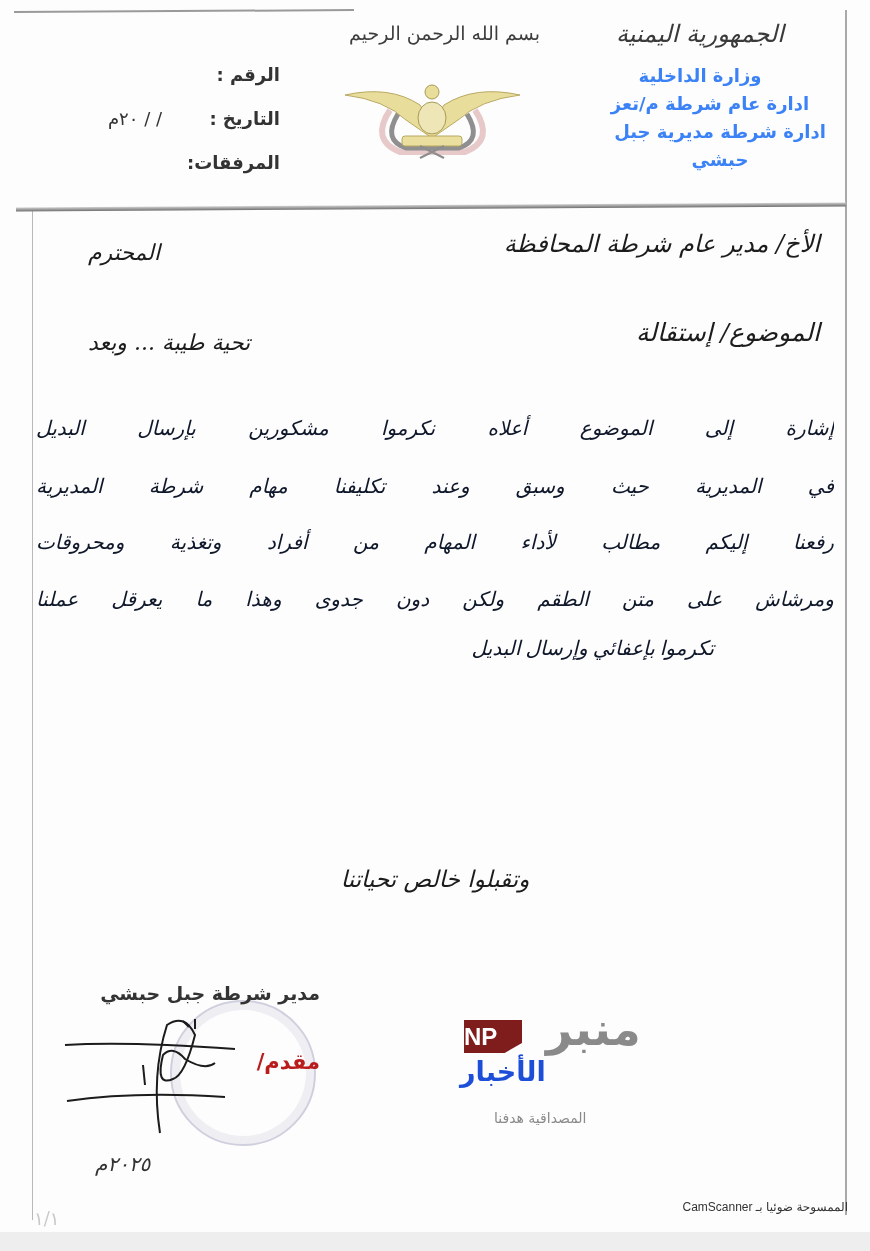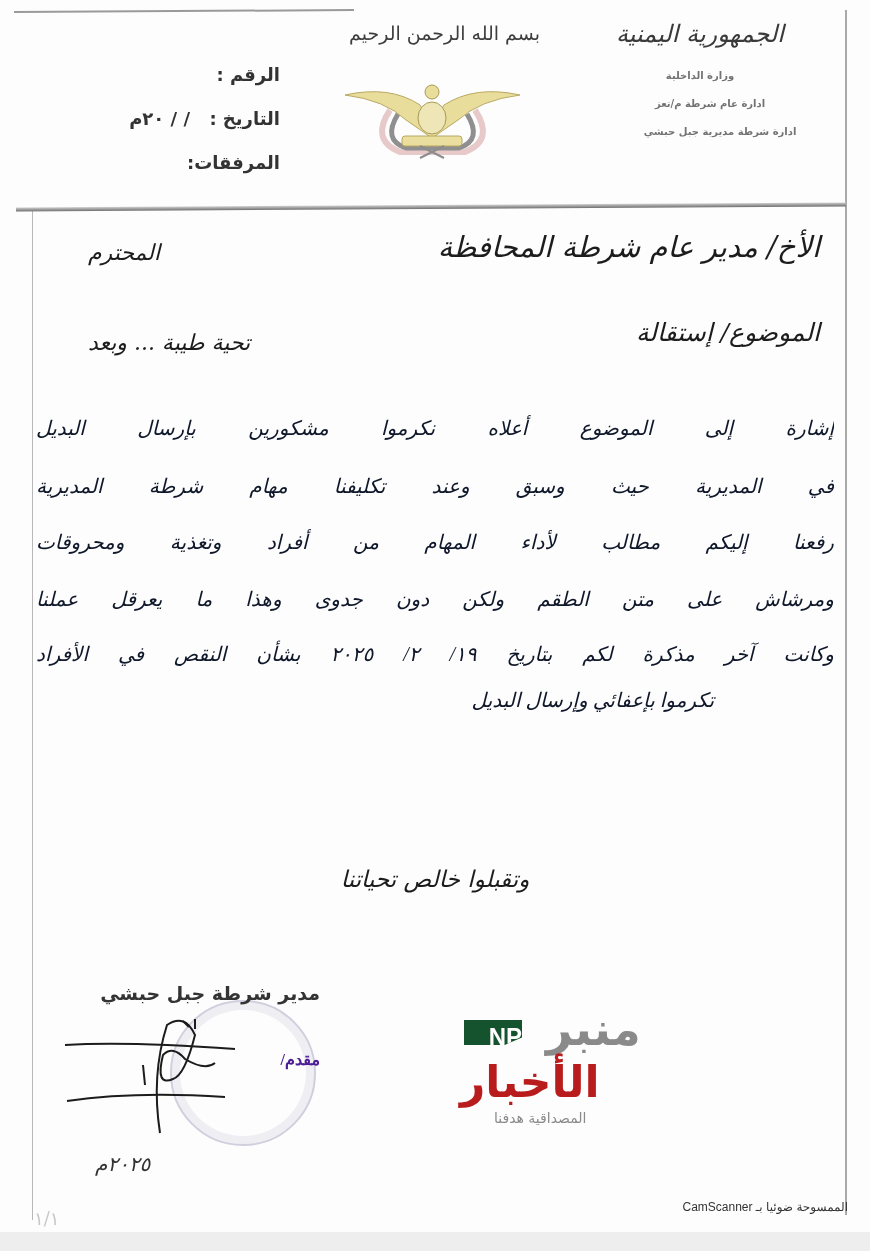--- a/index.html
+++ b/index.html
@@ -33,21 +33,21 @@
     
     .hdr-right {
       position: absolute; right: 40px; top: 20px; width: 240px;
       direction: rtl; text-align: center;
     }
     .hdr-right .republic {
       font-family: "DejaVu Serif", serif; font-style: italic;
       font-size: 24px; color: #3a3a3a; margin-bottom: 14px; margin-right: 20px;
     }
     .hdr-right .line {
-      font-weight: bold; font-size: 10px; color: #737373; line-height: 28px;
+      font-weight: bold; font-size: 18px; color: #3b82f6; line-height: 28px;
     }
     .hdr-right .line.l1 { margin-right: 20px; }
     .hdr-right .line.l3 { margin-right: -20px; }
 
     
     .bismillah {
       position: absolute; left: 340px; top: 22px; width: 200px; 
       font-family: "DejaVu Serif", serif; font-size: 19px; color: #3d3d3d;
       direction: rtl;
     }
@@ -55,78 +55,78 @@
       position: absolute; left: 340px; top: 70px; width: 185px; height: 90px;
     }
 
     
     .hdr-left {
       position: absolute; left: 80px; top: 52px; width: 200px; direction: rtl;
       font-weight: bold; font-size: 18px; color: #333;
     }
     .hdr-left .row { height: 44px; display: flex; align-items: center; }
     .hdr-left .lbl { width: 72px; text-align: right; }
-    .hdr-left .val { flex: 1; text-align: right; padding-right: 18px; letter-spacing: 10px; font-weight: bold; }
+    .hdr-left .val { flex: 1; text-align: center; padding-right: 18px; letter-spacing: 10px; font-weight: normal; }
 
     
     .hand {
       font-family: "DejaVu Serif", serif; font-style: italic;
       color: #1c1c1c; direction: rtl; position: absolute; white-space: nowrap;
     }
-    .to-line { right: 50px; top: 230px; font-size: 29px; }
+    .to-line { right: 50px; top: 230px; font-size: 24px; }
     .to-respect { left: 88px; top: 240px; font-size: 22px; text-align: right; }
     .greeting { left: 88px; top: 282px; font-size: 22px; margin-top: 48px; }
     .subject { right: 50px; top: 318px; font-size: 25px; }
 
     .body-lines { position: absolute; left: 36px; right: 36px; top: 398px; direction: rtl; }
     .body-lines .bl {
       font-family: Liberation Serif, serif; font-style: italic; font-size: 20px;
       color: #0f172a; white-space: nowrap; overflow: hidden; text-align: justify;
       text-align-last: justify;
     }
     .closing { left: 0; right: 0; top: 866px; text-align: center; font-size: 23px; }
 
     
     .sig-title {
       position: absolute; left: 40px; top: 982px; width: 280px; direction: rtl;
       font-weight: bold; font-size: 19px; color: #333; text-align: right;
     }
     .sig-rank {
       position: absolute; left: 210px; top: 1050px; width: 110px; direction: rtl;
-      font-weight: bold; font-size: 16px; color: #4c1d95; text-align: right; font-family: Liberation Serif, serif;
+      font-weight: bold; font-size: 21px; color: #b91c1c; text-align: right;
     }
     .sig-name {
       position: absolute; left: 40px; top: 1120px; width: 280px; direction: rtl;
       font-weight: bold; font-size: 22px; color: #333; text-align: right;
     }
     .sig-year {
       position: absolute; left: 95px; top: 1152px; font-family: "DejaVu Serif", serif;
       font-style: italic; font-size: 20px; color: #333; direction: rtl;
     }
     .stamp {
       position: absolute; left: 170px; top: 1000px; width: 142px; height: 142px;
       border-radius: 50%; border: 2px solid rgba(150,150,185,0.45);
       box-shadow: inset 0 0 0 8px rgba(170,170,200,0.18);
     }
     .signature-svg { position: absolute; left: 55px; top: 1015px; width: 200px; height: 120px; }
 
     
     .wm { position: absolute; left: 458px; top: 1000px; width: 175px; height: 135px; }
     .wm .np-box {
-      position: absolute; left: 6px; top: 20px; width: 58px; height: 25px;
-      background: #14532d; color: #fff; font-weight: bold; font-size: 24px;
-      text-align: right; line-height: 33px; font-family: "Liberation Sans", sans-serif;
+      position: absolute; left: 6px; top: 20px; width: 58px; height: 33px;
+      background: #7f1d1d; color: #fff; font-weight: bold; font-size: 24px;
+      text-align: left; line-height: 33px; font-family: "Liberation Sans", sans-serif;
       clip-path: polygon(0 0, 100% 0, 100% 70%, 70% 100%, 0 100%);
     }
     .wm .ar-big {
       position: absolute; left: 88px; top: 2px; font-weight: bold; font-size: 46px; color: #8a8a8a;
       direction: rtl; font-family: "DejaVu Sans", sans-serif; letter-spacing: -2px;
     }
     .wm .ar-orange {
-      position: absolute; left: 2px; top: 56px; font-weight: bold; font-size: 44px; color: #b91c1c;
+      position: absolute; left: 2px; top: 56px; font-weight: bold; font-size: 27px; color: #1d4ed8;
       direction: rtl; font-family: "DejaVu Sans", sans-serif; letter-spacing: -2px;
     }
     .wm .tagline {
       position: absolute; left: 36px; top: 110px; font-size: 14px; color: #8a8a8a; direction: rtl;
       font-family: "DejaVu Sans", sans-serif;
     }
 
     .page-num {
       position: absolute; left: 34px; top: 1208px; font-size: 18px; color: #c8c8c8;
       font-family: "DejaVu Serif", serif;
@@ -185,21 +185,20 @@
   <div class="hand to-line">الأخ/ مدير عام شرطة المحافظة</div>
   <div class="hand to-respect">المحترم</div>
   <div class="hand greeting">تحية طيبة ... وبعد</div>
   <div class="hand subject">الموضوع/ إستقالة</div>
 
   <div class="body-lines">
     <div class="bl" style="height:60px;line-height:60px;">إشارة إلى الموضوع أعلاه نكرموا مشكورين بإرسال البديل</div>
     <div class="bl" style="height:56px;line-height:56px;">في المديرية حيث وسبق وعند تكليفنا مهام شرطة المديرية</div>
     <div class="bl" style="height:56px;line-height:56px;">رفعنا إليكم مطالب لأداء المهام من أفراد وتغذية ومحروقات</div>
     <div class="bl" style="height:58px;line-height:58px;">ومرشاش على متن الطقم ولكن دون جدوى وهذا ما يعرقل عملنا</div>
-    <div class="bl" style="height:52px;line-height:52px;">وكانت آخر مذكرة لكم بتاريخ ١٩/ ٢/ ٢٠٢٥ بشأن النقص في الأفراد</div>
     <div class="bl" style="height:40px;line-height:40px;text-align:right;text-align-last:auto;padding-right:120px;">تكرموا بإعفائي وإرسال البديل</div>
   </div>
   <div class="hand closing">وتقبلوا خالص تحياتنا</div>
 
   <div class="stamp"></div>
   <div class="sig-title">مدير شرطة جبل حبشي</div>
   <div class="sig-rank">مقدم/</div>
   <svg class="signature-svg" viewBox="0 0 200 120">
     <path d="M10 30 Q70 26 180 34" fill="none" stroke="#1c1c1c" stroke-width="2"></path>
     <path d="M12 86 Q80 76 170 82" fill="none" stroke="#1c1c1c" stroke-width="2"></path>

